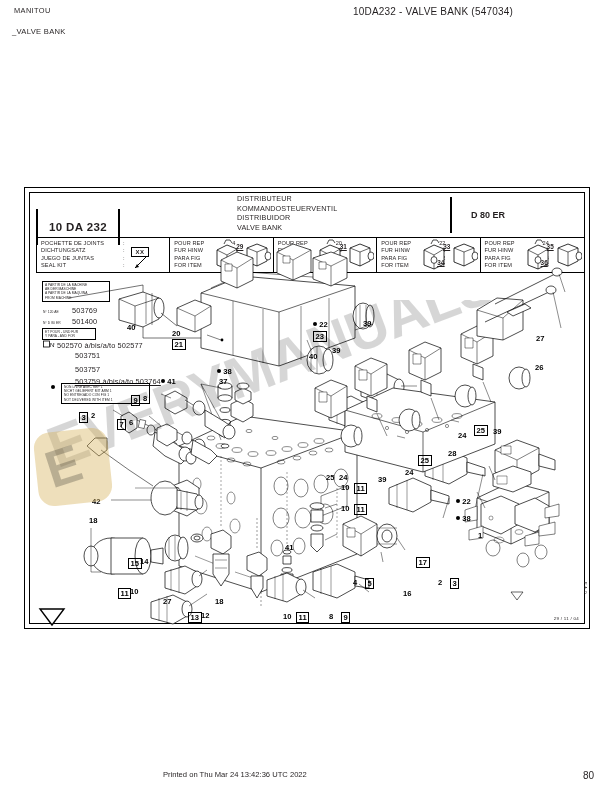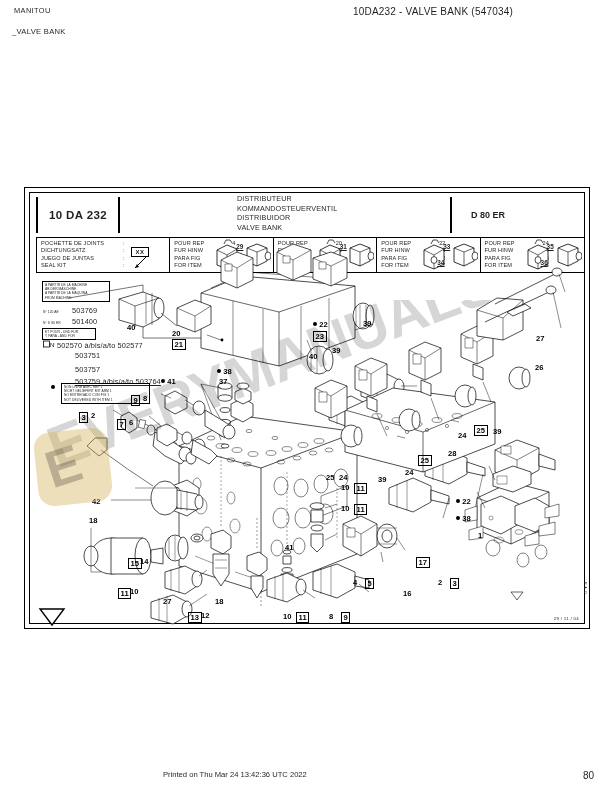--- a/index.html
+++ b/index.html
@@ -25,21 +25,21 @@
     position:absolute;left:24px;top:187px;width:564px;height:440px;
     border:1.4px solid #000;background:#fff;
   }
   .frame .inner-rule{
     position:absolute;left:4px;top:4px;right:4px;bottom:4px;border:0.9px solid #000;
   }
 
   
   .titlerow{position:absolute;left:5px;top:5px;width:553px;height:44px;}
   .tb-code{
-    position:absolute;left:6px;top:4px;width:80px;height:36px;
+    position:absolute;left:6px;top:16px;width:80px;height:36px;
     border-left:2.6px solid #000;border-right:2.6px solid #000;
     display:flex;align-items:center;justify-content:center;
     font-size:11.5px;font-weight:bold;letter-spacing:.4px;
   }
   .tb-names{position:absolute;left:190px;top:1px;font-size:7.2px;line-height:9.6px;letter-spacing:.15px;margin-left:17px;}
   .tb-model{
     position:absolute;left:420px;top:4px;width:72px;height:36px;
     border-left:2.6px solid #000;
     display:flex;align-items:center;justify-content:center;
     font-size:9px;font-weight:bold;

